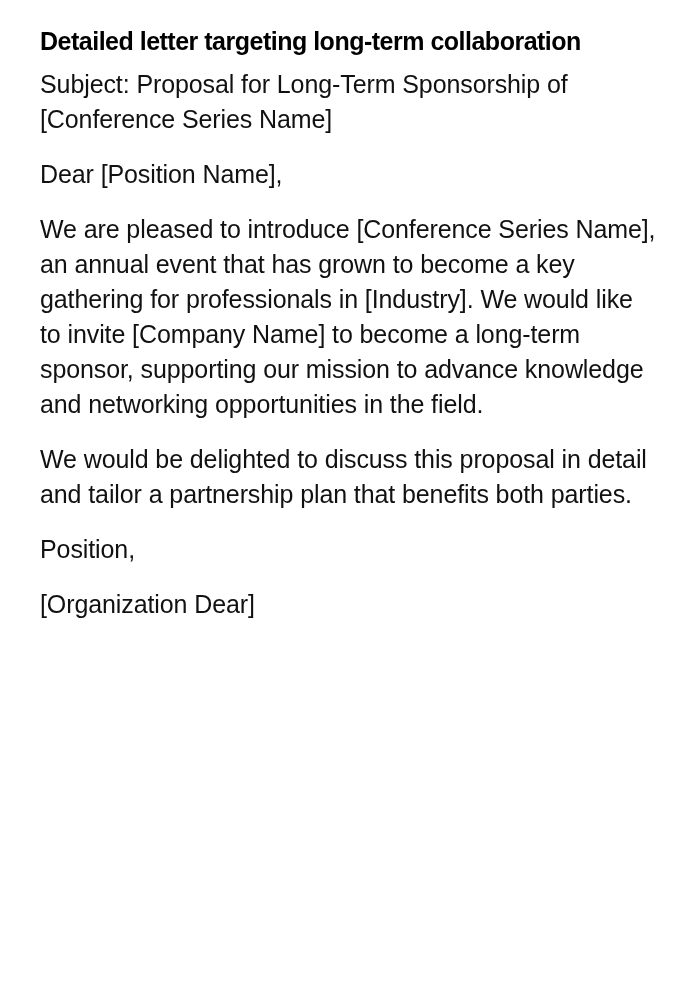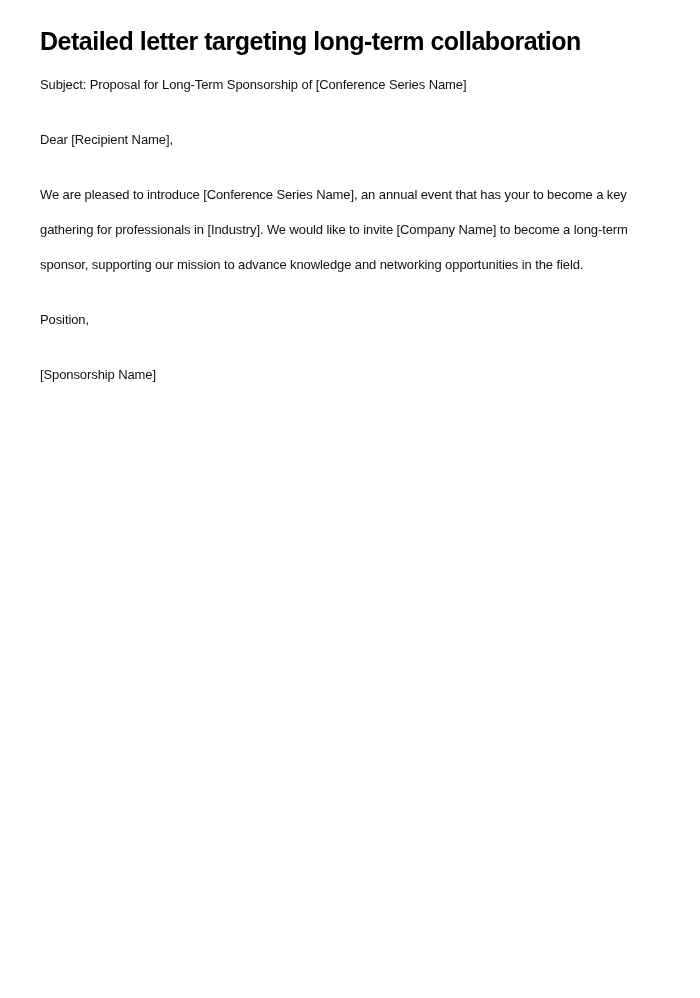--- a/index.html
+++ b/index.html
@@ -22,29 +22,30 @@
     .title {
       font-family: "Liberation Sans", sans-serif;
       font-weight: bold;
       font-size: 25px;
       line-height: 34px;
       margin: 0 0 9px 0;
       letter-spacing: -0.5px;
       color: #000000;
     }
     .para {
-      font-size: 13px;
+      font-size: 25px;
       line-height: 35px;
       margin: 0 0 20px 0;
       letter-spacing: -0.1px;
     }
   </style>
 </head>
 <body>
 
 <div class="page">
   <h1 class="title">Detailed letter targeting long-term collaboration</h1>
   <p class="para">Subject: Proposal for Long-Term Sponsorship of [Conference Series Name]</p>
-  <p class="para">Dear [Recipient Name],</p>
-  <p class="para">We are pleased to introduce [Conference Series Name], an annual event that has your to become a key gathering for professionals in [Industry]. We would like to invite [Company Name] to become a long-term sponsor, supporting our mission to advance knowledge and networking opportunities in the field.</p>
+  <p class="para">Dear [Position Name],</p>
+  <p class="para">We are pleased to introduce [Conference Series Name], an annual event that has grown to become a key gathering for professionals in [Industry]. We would like to invite [Company Name] to become a long-term sponsor, supporting our mission to advance knowledge and networking opportunities in the field.</p>
+  <p class="para">We would be delighted to discuss this proposal in detail and tailor a partnership plan that benefits both parties.</p>
   <p class="para">Position,</p>
-  <p class="para">[Sponsorship Name]</p>
+  <p class="para">[Organization Dear]</p>
 </div>
 
 </body></html>

